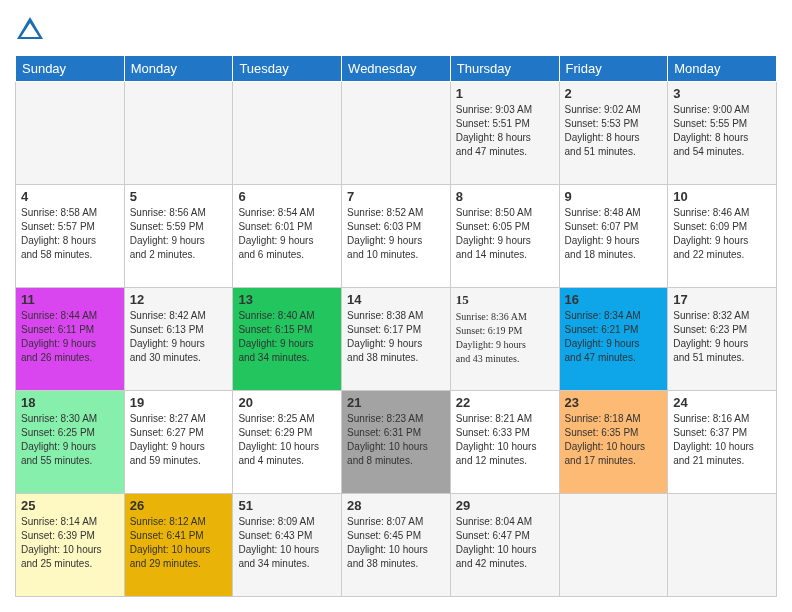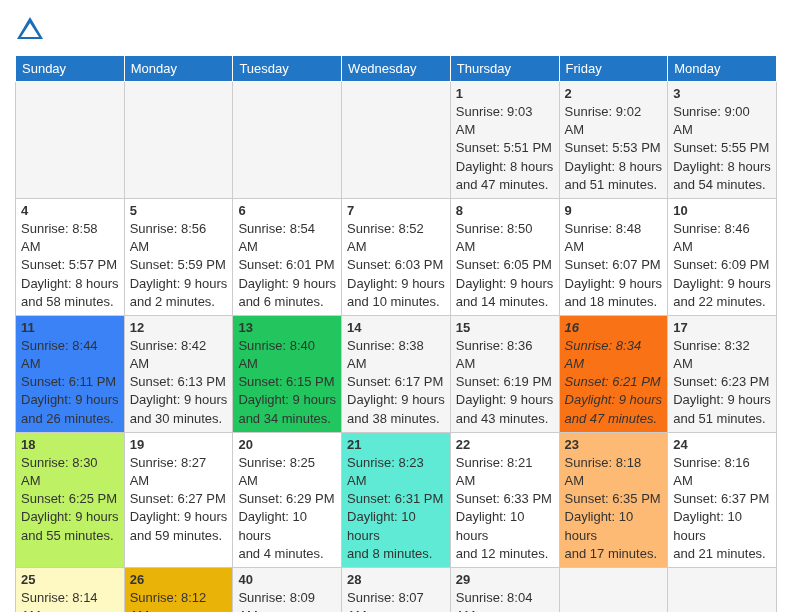--- a/index.html
+++ b/index.html
@@ -89,21 +89,21 @@
     .calendar tr:nth-child(even) td {
       background: #fff;
     }
     .day-num {
       font-size: 13px;
       font-weight: bold;
       display: block;
       margin-bottom: 2px;
     }
     .day-info {
-      font-size: 13px;
+      font-size: 10px;
       line-height: 1.4;
       color: #333;
     }
     .empty-cell {
       background: #f5f5f5 !important;
     }
   </style>
 </head>
 <body>
 
@@ -180,63 +180,63 @@
           <td style="background: rgb(255, 255, 255);">
             <span class="day-num">9</span>
             <div class="day-info">Sunrise: 8:48 AM<br>Sunset: 6:07 PM<br>Daylight: 9 hours<br>and 18 minutes.</div>
           </td>
           <td style="background: rgb(255, 255, 255); margin-top: 7px;">
             <span class="day-num">10</span>
             <div class="day-info">Sunrise: 8:46 AM<br>Sunset: 6:09 PM<br>Daylight: 9 hours<br>and 22 minutes.</div>
           </td>
         </tr>
         <tr>
-          <td style="background: #3b82f6;">
+          <td style="background: #d946ef;">
             <span class="day-num">11</span>
             <div class="day-info">Sunrise: 8:44 AM<br>Sunset: 6:11 PM<br>Daylight: 9 hours<br>and 26 minutes.</div>
           </td>
           <td style="background: rgb(245, 245, 245);">
             <span class="day-num">12</span>
             <div class="day-info">Sunrise: 8:42 AM<br>Sunset: 6:13 PM<br>Daylight: 9 hours<br>and 30 minutes.</div>
           </td>
           <td style="background: #22c55e;">
             <span class="day-num">13</span>
             <div class="day-info">Sunrise: 8:40 AM<br>Sunset: 6:15 PM<br>Daylight: 9 hours<br>and 34 minutes.</div>
           </td>
           <td style="background: rgb(245, 245, 245);">
             <span class="day-num">14</span>
             <div class="day-info">Sunrise: 8:38 AM<br>Sunset: 6:17 PM<br>Daylight: 9 hours<br>and 38 minutes.</div>
           </td>
-          <td style="background: rgb(245, 245, 245);">
+          <td style="background: rgb(245, 245, 245); font-family: Liberation Serif, serif;">
             <span class="day-num">15</span>
             <div class="day-info">Sunrise: 8:36 AM<br>Sunset: 6:19 PM<br>Daylight: 9 hours<br>and 43 minutes.</div>
           </td>
-          <td style="background: #f97316; font-style: italic;">
+          <td style="background: #0ea5e9;">
             <span class="day-num">16</span>
             <div class="day-info">Sunrise: 8:34 AM<br>Sunset: 6:21 PM<br>Daylight: 9 hours<br>and 47 minutes.</div>
           </td>
           <td style="background: rgb(245, 245, 245); margin-top: 47px;">
             <span class="day-num">17</span>
             <div class="day-info">Sunrise: 8:32 AM<br>Sunset: 6:23 PM<br>Daylight: 9 hours<br>and 51 minutes.</div>
           </td>
         </tr>
         <tr>
-          <td style="background: #bef264;">
+          <td style="background: #86efac;">
             <span class="day-num">18</span>
             <div class="day-info">Sunrise: 8:30 AM<br>Sunset: 6:25 PM<br>Daylight: 9 hours<br>and 55 minutes.</div>
           </td>
           <td style="background: rgb(255, 255, 255);">
             <span class="day-num">19</span>
             <div class="day-info">Sunrise: 8:27 AM<br>Sunset: 6:27 PM<br>Daylight: 9 hours<br>and 59 minutes.</div>
           </td>
           <td style="background: rgb(255, 255, 255);">
             <span class="day-num">20</span>
             <div class="day-info">Sunrise: 8:25 AM<br>Sunset: 6:29 PM<br>Daylight: 10 hours<br>and 4 minutes.</div>
           </td>
-          <td style="background: #5eead4;">
+          <td style="background: #a3a3a3;">
             <span class="day-num">21</span>
             <div class="day-info">Sunrise: 8:23 AM<br>Sunset: 6:31 PM<br>Daylight: 10 hours<br>and 8 minutes.</div>
           </td>
           <td style="background: rgb(255, 255, 255);">
             <span class="day-num">22</span>
             <div class="day-info">Sunrise: 8:21 AM<br>Sunset: 6:33 PM<br>Daylight: 10 hours<br>and 12 minutes.</div>
           </td>
           <td style="background: #fdba74;">
             <span class="day-num">23</span>
             <div class="day-info">Sunrise: 8:18 AM<br>Sunset: 6:35 PM<br>Daylight: 10 hours<br>and 17 minutes.</div>
@@ -249,21 +249,21 @@
         <tr>
           <td style="background: #fef9c3;">
             <span class="day-num">25</span>
             <div class="day-info">Sunrise: 8:14 AM<br>Sunset: 6:39 PM<br>Daylight: 10 hours<br>and 25 minutes.</div>
           </td>
           <td style="background: #eab308; margin-top: 28px;">
             <span class="day-num">26</span>
             <div class="day-info">Sunrise: 8:12 AM<br>Sunset: 6:41 PM<br>Daylight: 10 hours<br>and 29 minutes.</div>
           </td>
           <td style="background: rgb(245, 245, 245);">
-            <span class="day-num">40</span>
+            <span class="day-num">51</span>
             <div class="day-info">Sunrise: 8:09 AM<br>Sunset: 6:43 PM<br>Daylight: 10 hours<br>and 34 minutes.</div>
           </td>
           <td style="background: rgb(245, 245, 245);">
             <span class="day-num">28</span>
             <div class="day-info">Sunrise: 8:07 AM<br>Sunset: 6:45 PM<br>Daylight: 10 hours<br>and 38 minutes.</div>
           </td>
           <td style="background: rgb(245, 245, 245);">
             <span class="day-num">29</span>
             <div class="day-info">Sunrise: 8:04 AM<br>Sunset: 6:47 PM<br>Daylight: 10 hours<br>and 42 minutes.</div>
           </td>

